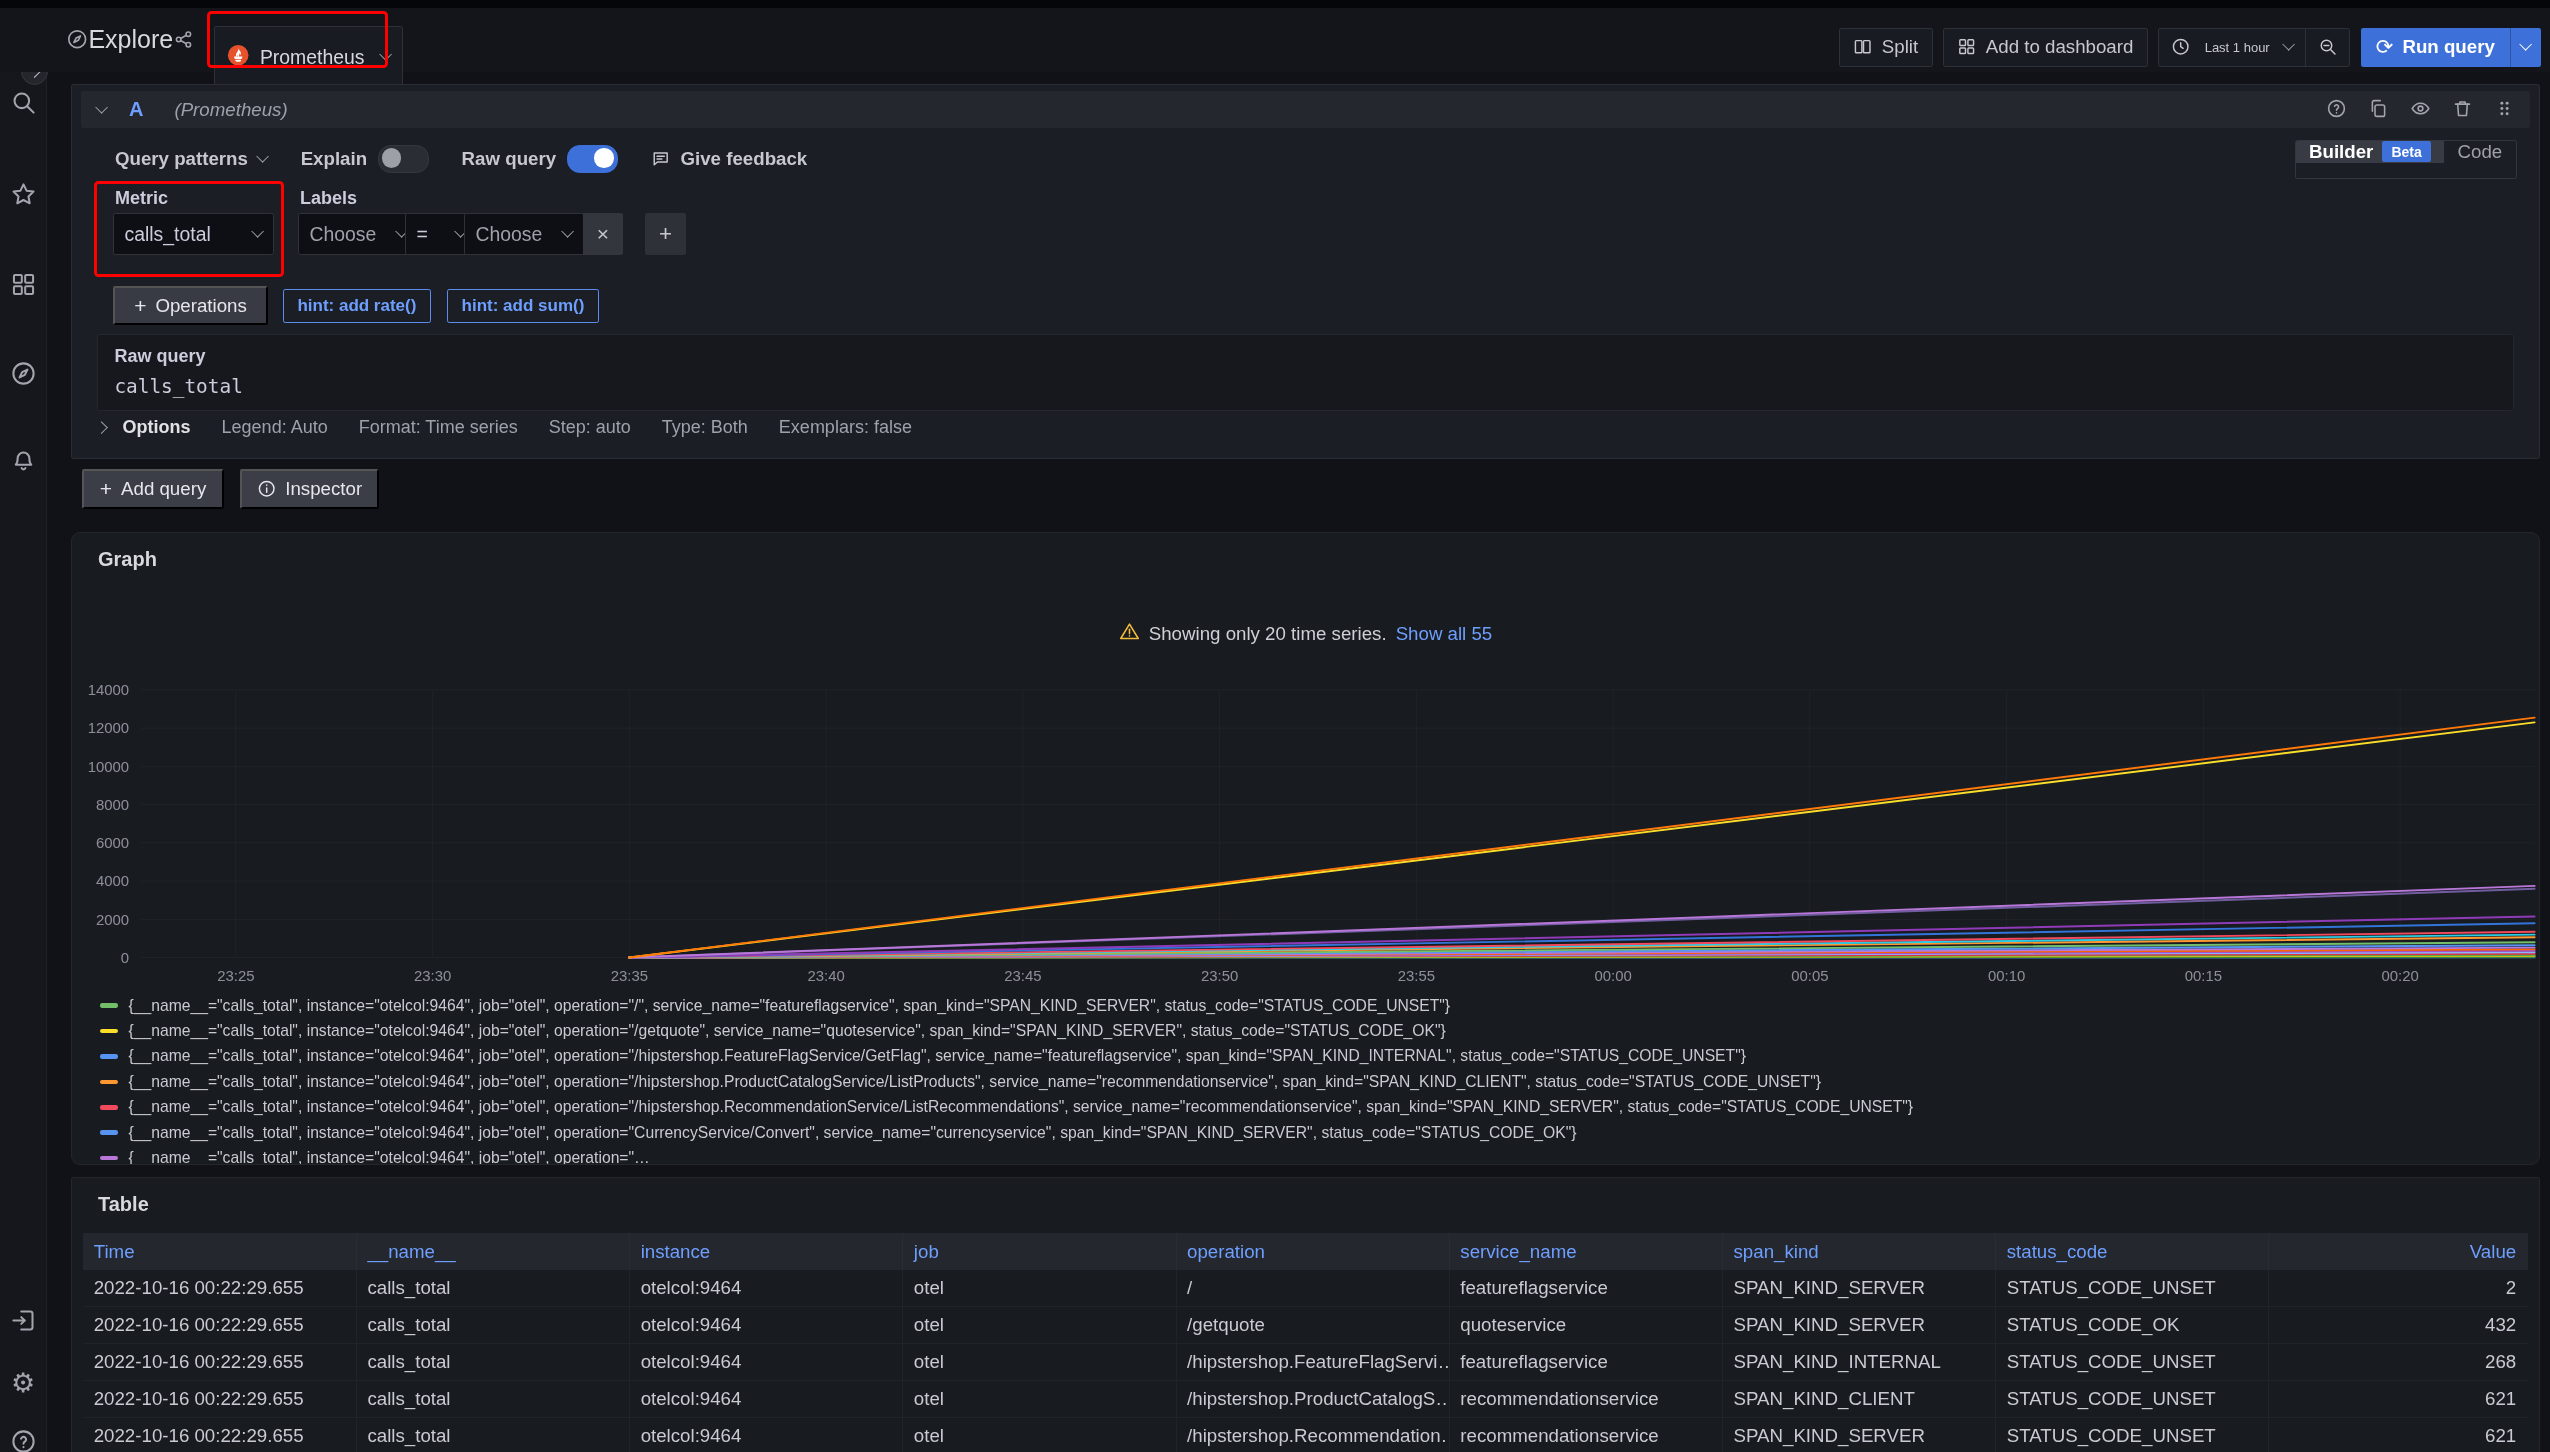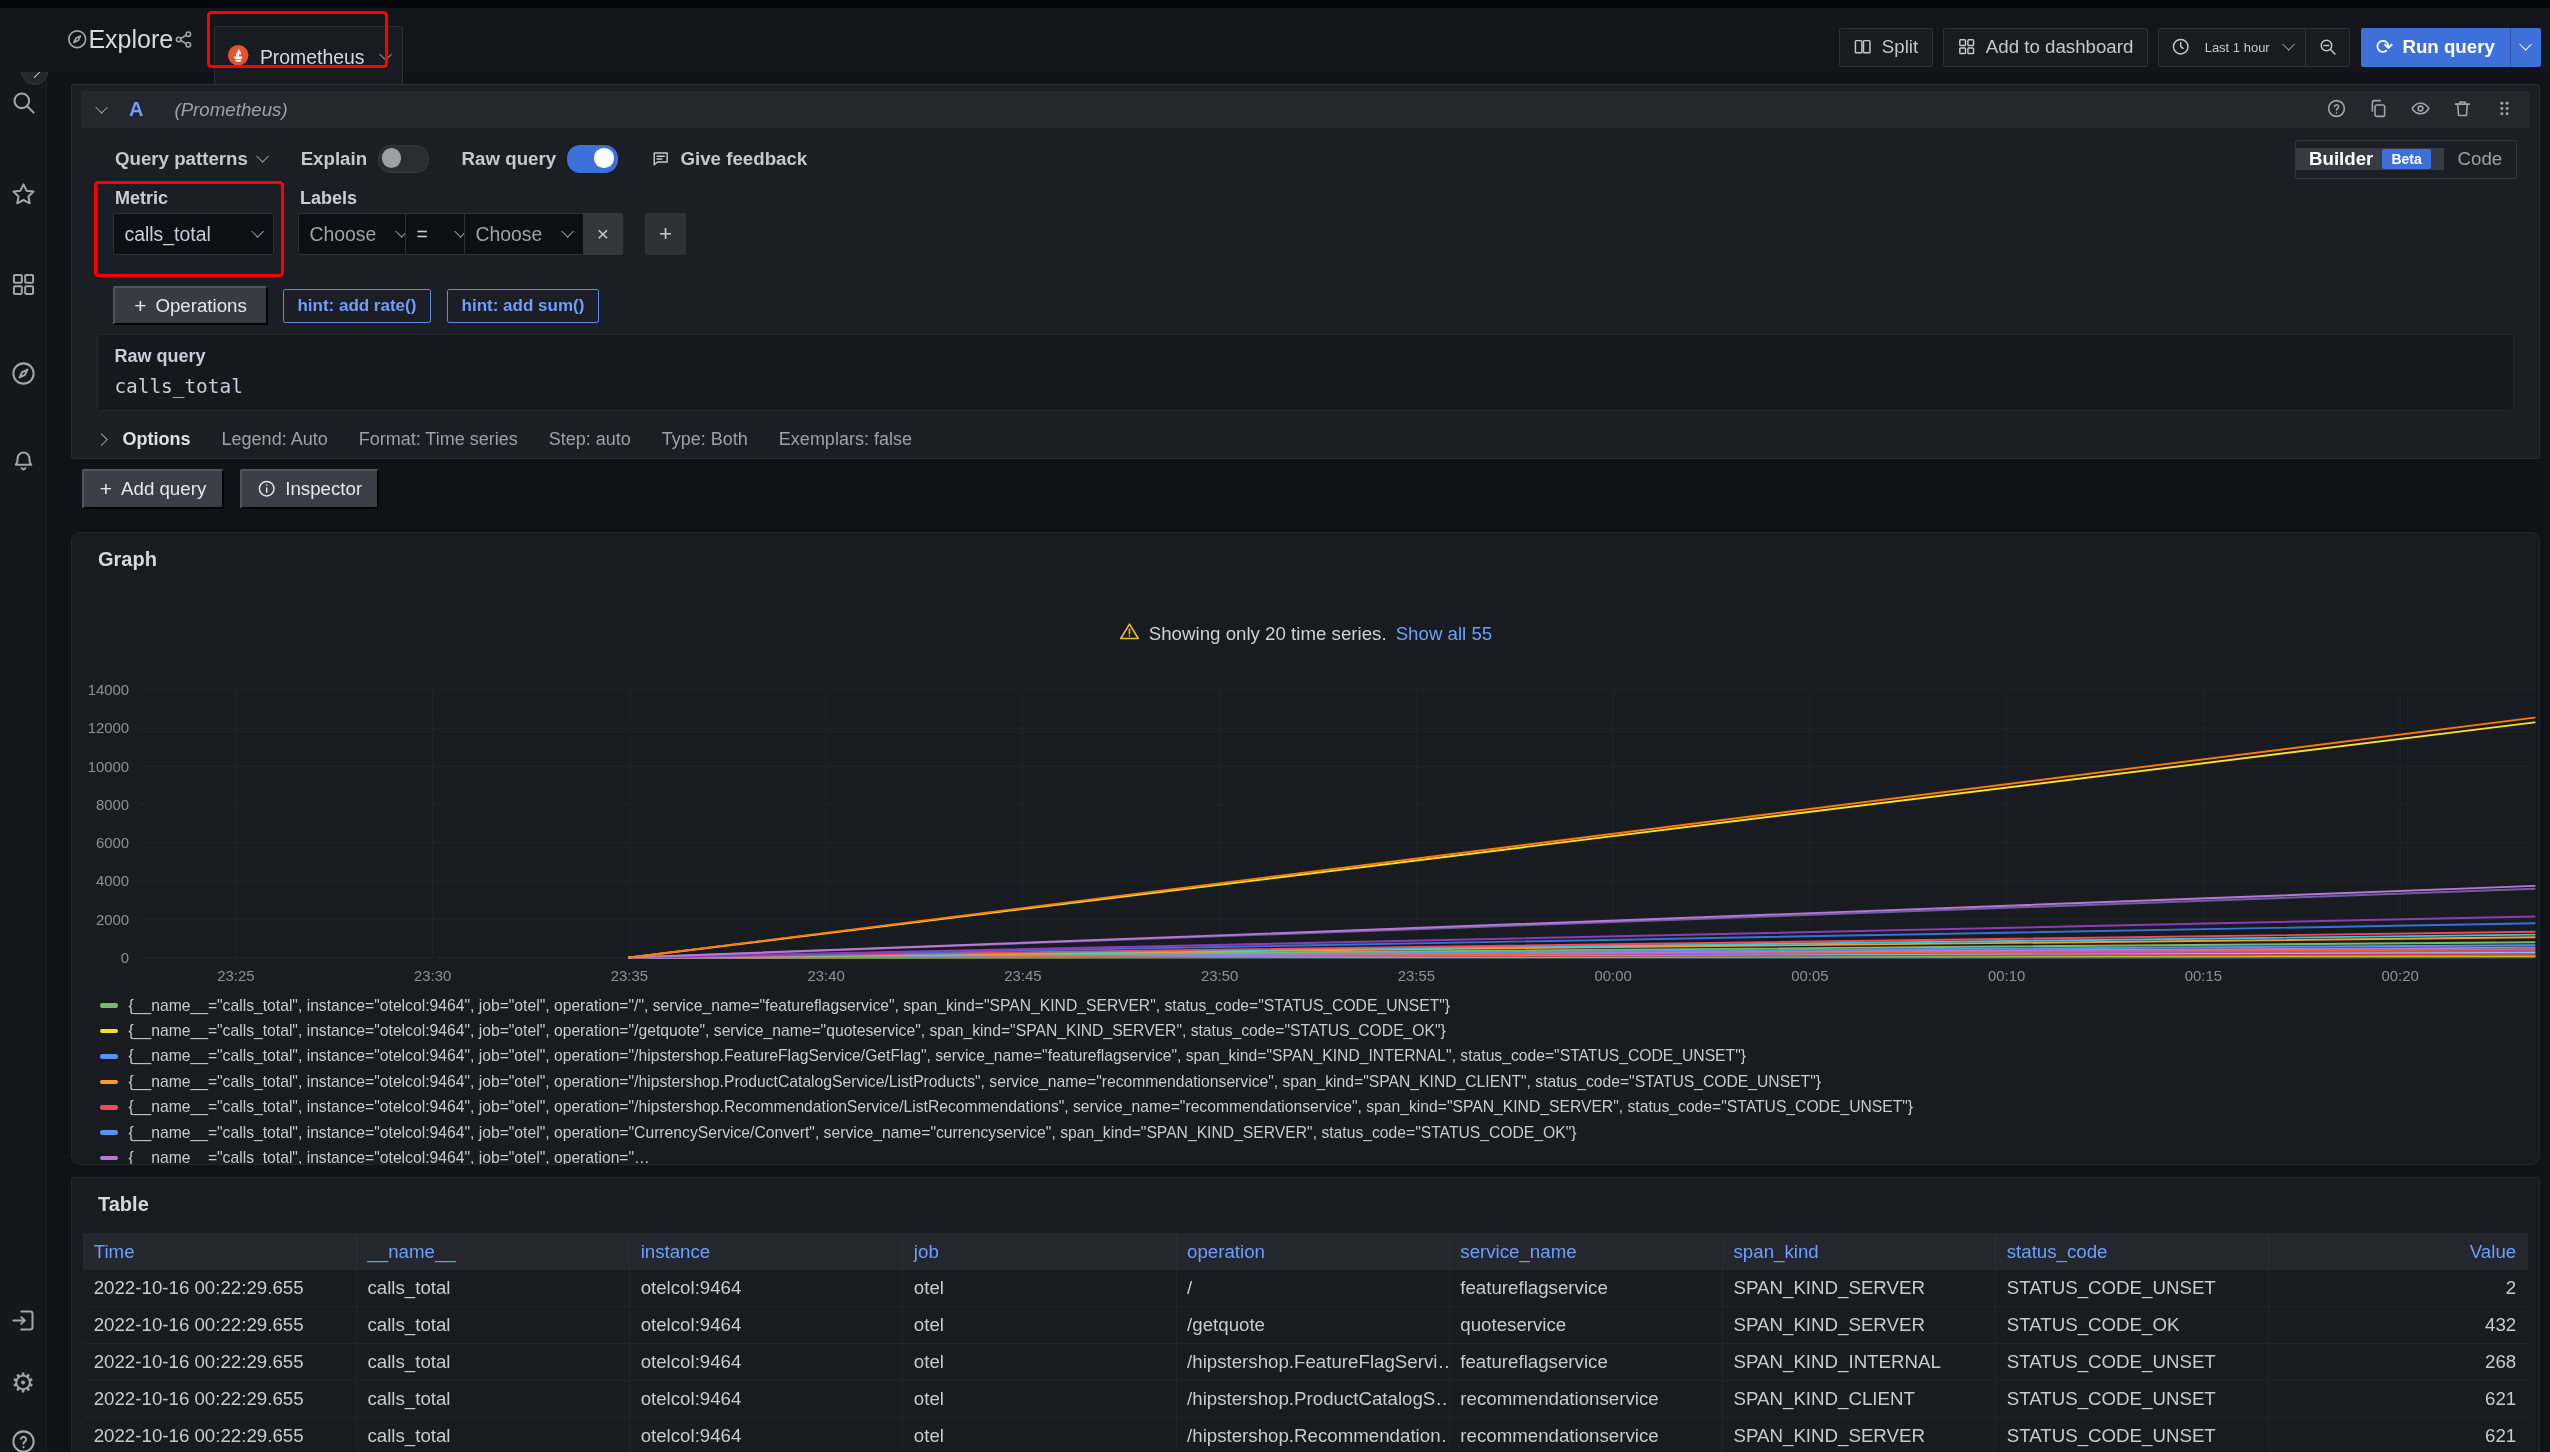--- a/index.html
+++ b/index.html
@@ -41,34 +41,34 @@
   .q-header{position:absolute;left:9px;right:9px;top:6px;height:37px;background:#24272d;border-radius:2.2px;display:flex;align-items:center;}
   .q-ref{color:#6E9FFF;font-size:20px;font-weight:bold;margin-left:22.4px;}
   .q-ds{font-size:18.7px;font-style:italic;color:#9FA1AA;margin-left:31px;}
   .q-hicons{margin-left:auto;margin-right:15px;display:flex;gap:21px;color:#A3A4AD;}
   .q-toolbar{position:absolute;left:43px;right:22.4px;top:54px;height:40px;display:flex;align-items:center;gap:33px;}
   .q-tool{display:flex;align-items:center;gap:10.5px;font-size:18.7px;color:#C7C8CF;font-weight:bold;}
   .toggle{width:49px;height:25.4px;border-radius:12.7px;position:relative;background:#2a2d34;border:0.7px solid #34373e;}
   .toggle::after{content:"";position:absolute;left:3px;top:2.2px;width:19.4px;height:19.4px;border-radius:50%;background:#9EA0A8;}
   .toggle.on{background:#3D71D9;border-color:#3D71D9;}
   .toggle.on::after{left:auto;right:3px;background:#fff;}
-  .bc-group{margin-left:auto;display:flex;align-items:center;height:37px;border:0.7px solid #33363d;border-radius:2.2px;overflow:hidden;}
+  .bc-group{margin-left:auto;display:flex;align-items:flex-start;height:37px;border:0.7px solid #33363d;border-radius:2.2px;overflow:hidden;}
   .bc-seg{display:flex;align-items:center;gap:9px;padding:0 13.4px;font-size:18.7px;color:#9FA0A8;}
   .bc-seg.active{background:#383b43;color:#fff;font-weight:bold;}
   .beta{background:#3D71D9;color:#fff;font-size:14px;font-weight:bold;padding:2.2px 9px;border-radius:2.2px;}
   .fld-label{position:absolute;font-size:18px;font-weight:bold;color:#CCCCDC;}
   .sel{position:absolute;top:128px;height:40px;background:#0d0f14;border:0.7px solid #2f3239;border-radius:2.2px;display:flex;align-items:center;justify-content:space-between;padding:0 10.5px;font-size:19.4px;}
   .xbtn{position:absolute;top:128px;width:40px;height:42px;background:#33363d;border-radius:0 2.2px 2.2px 0;display:flex;align-items:center;justify-content:center;font-size:21px;color:#C7C8CF;}
   .plusbtn{position:absolute;top:128px;width:41px;height:42px;background:#2e3138;border-radius:2.2px;display:flex;align-items:center;justify-content:center;font-size:22.4px;color:#C7C8CF;}
   .ops-btn{position:absolute;left:41px;top:201px;width:155px;height:39px;background:#383b43;border-radius:2.2px;display:flex;align-items:center;justify-content:center;gap:9px;font-size:18.7px;color:#E6E7EC;}
   .hint-btn{position:absolute;top:204px;height:34px;border:1.5px solid #5b8def;border-radius:2.2px;color:#6E9FFF;font-size:17px;font-weight:bold;display:flex;align-items:center;padding:0 13.4px;background:transparent;}
   .raw-box{position:absolute;left:25px;right:25px;top:249px;height:75px;background:#16181e;border:0.7px solid #24272e;border-radius:2.2px;}
   .raw-label{position:absolute;left:16.4px;top:10.5px;font-size:18px;font-weight:bold;}
   .raw-value{position:absolute;left:16.4px;top:40px;font-size:19.4px;font-family:"DejaVu Sans Mono",monospace;color:#CCCCDC;}
-  .opt-row{position:absolute;left:25px;right:25px;top:332px;height:33px;display:flex;align-items:flex-end;gap:31px;font-size:18px;color:#9FA1AA;}
+  .opt-row{position:absolute;left:25px;right:25px;top:332px;height:33px;display:flex;align-items:flex-start;gap:31px;font-size:18px;color:#9FA1AA;}
   .opt-title{color:#E0E1E6;font-weight:bold;}
 
   .bq-btn{position:absolute;top:469px;height:40px;background:#3b3e46;border-radius:2.2px;display:flex;align-items:center;justify-content:center;gap:9px;font-size:18.7px;color:#E6E7EC;}
 
   
   .gpanel{position:absolute;left:71px;top:532px;width:2467px;height:631px;background:#181b1f;border:0.7px solid #24262b;border-radius:9px;overflow:hidden;}
   .panel-title{position:absolute;left:26px;top:15px;font-size:20px;font-weight:bold;color:#D8D9DF;}
   .modes{position:absolute;right:7.5px;top:15.7px;height:34px;display:flex;align-items:stretch;border:0.7px solid #2e3138;border-radius:2.2px;overflow:hidden;}
   .mode{display:flex;align-items:center;padding:0 13.4px;font-size:17px;color:#9FA0A8;}
   .mode.active{background:#34373e;color:#fff;font-weight:bold;}

